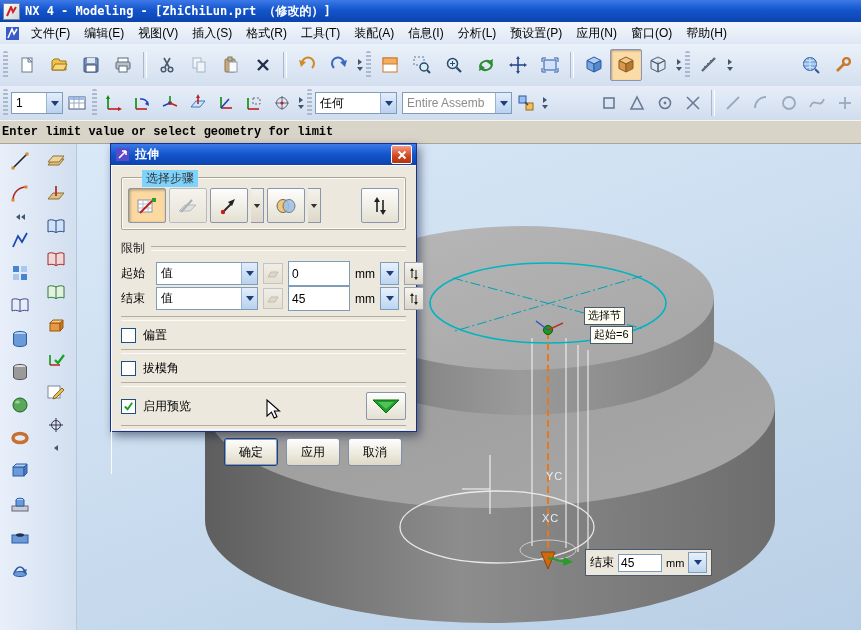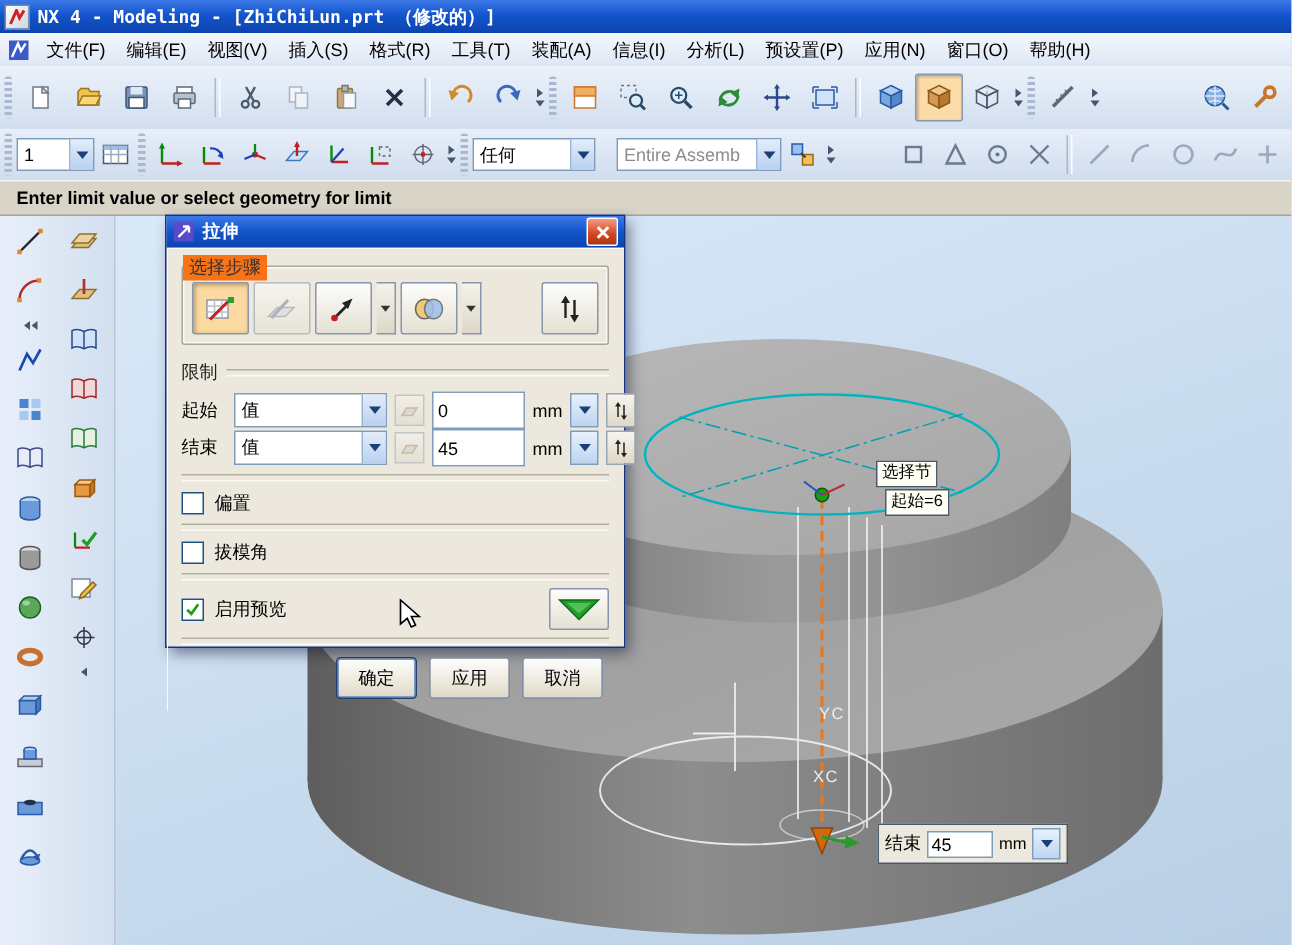--- a/index.html
+++ b/index.html
@@ -24,21 +24,21 @@
   .chev{width:0;height:0;border-top:3px solid transparent;border-bottom:3px solid transparent;border-left:4px solid #44566e}
   .chevd{width:0;height:0;border-left:3px solid transparent;border-right:3px solid transparent;border-top:4px solid #44566e}
   .spacer{flex:1}
   
   .combo{height:20px;background:#fff;border:1px solid #7f9db9;display:flex;align-items:center;padding-left:4px;flex:0 0 auto;cursor:default}
   .combo .cv{flex:1;white-space:nowrap;overflow:hidden}
   .combo .carrow{width:15px;height:100%;margin-left:2px;background:linear-gradient(#e3edfb,#b9d1ef);border-left:1px solid #9ab4d4;display:flex;align-items:center;justify-content:center}
   .tri{width:0;height:0;border:4px solid transparent;border-top:5px solid #1c3f7a;margin-top:4px}
   .dim{color:#8c8c8c}
   
-  .promptbar{position:absolute;left:0;top:120px;right:0;height:22px;background:#d8d4c8;border-top:1px solid #f6f4ee;border-bottom:1px solid #a8a496;display:flex;align-items:center;padding-left:11px;font-family:Liberation Sans, sans-serif;font-weight:bold;font-size:12px;z-index:5}
+  .promptbar{position:absolute;left:0;top:120px;right:0;height:22px;background:#d8d4c8;border-top:1px solid #f6f4ee;border-bottom:1px solid #a8a496;display:flex;align-items:center;padding-left:2px;font-family:Liberation Mono, monospace;font-weight:bold;font-size:12px;z-index:5}
   
   .main{position:absolute;left:0;top:142px;right:0;bottom:0}
   .lefttools{position:absolute;left:0;top:0;bottom:0;width:76px;background:linear-gradient(90deg,#e8effa,#d2dfef);border-right:1px solid #b9c6d8;z-index:4}
   .ltcol{position:absolute;top:4px;width:32px;display:flex;flex-direction:column;align-items:center;gap:3px}
   .lbtn{width:28px;height:28px;display:flex;align-items:center;justify-content:center;border:1px solid transparent;border-radius:2px}
   .ltdiv{width:26px;height:10px;display:flex;align-items:center;justify-content:center;gap:1px}
   .chevl{width:0;height:0;border-top:3px solid transparent;border-bottom:3px solid transparent;border-right:4px solid #44566e}
   .viewport{position:absolute;left:76px;top:0;right:0;bottom:0;background:linear-gradient(160deg,#dae9f8 0%,#c8dbee 55%,#b9cfe5 100%);overflow:hidden}
   svg.scene{position:absolute;left:0;top:0}
   .vlabel{position:absolute;font-size:11px;line-height:14px;height:16px;background:#fffef2;border:1px solid #4a5a6c;padding:0 3px;white-space:nowrap;z-index:10}
@@ -48,21 +48,21 @@
   .endwidget input{width:38px;height:16px;border:1px solid #7f9db9;font:12px "Liberation Sans",sans-serif;padding:0 2px}
   .endwidget .ewunit{font-size:11px}
   .spinbtn{width:17px;height:19px;background:linear-gradient(#e8f1fc,#bdd5f1);border:1px solid #7f9db9;display:flex;align-items:center;justify-content:center;flex:0 0 auto}
   
   .dialog{position:absolute;left:110px;top:143px;width:305px;height:287px;background:#ece8dd;border:1px solid #16308c;box-shadow:3px 4px 9px rgba(10,20,50,.5);z-index:50}
   .dlg-title{height:21px;background:linear-gradient(180deg,#3d79e8 0%,#1355cc 50%,#0c43ae 100%);display:flex;align-items:center;padding:0 4px;gap:5px}
   .dlg-txt{color:#fff;font-weight:bold;font-size:12px}
   .closebtn{margin-left:auto;width:19px;height:17px;background:linear-gradient(#f49a84,#d0451f 60%,#b2350f);border:1px solid #fff;border-radius:2px;display:flex;align-items:center;justify-content:center}
   .dlg-body{padding:5px 10px 8px;box-shadow:inset 1px 1px 0 #fbfaf6}
   .groupbox{position:relative;border:1px solid #aaa695;border-radius:2px;box-shadow:inset 0 0 0 1px #fbfaf6;margin-top:7px;padding:10px 6px 6px}
-  .gb-label{position:absolute;top:-8px;left:0;background:#f97316;padding:0 4px;color:#333}
+  .gb-label{position:absolute;top:-8px;left:20px;background:#7dd3fc;padding:0 4px;color:#333}
   .steps{display:flex;align-items:center;gap:3px}
   .stepbtn{width:36px;height:33px;border:1px solid #8a96ac;background:linear-gradient(#fdfdfb,#e4e0d2);border-radius:2px;display:flex;align-items:center;justify-content:center}
   .stepbtn.active{background:#fbd9a0;box-shadow:inset 1px 1px 3px rgba(50,40,20,.4)}
   .stepbtn.dis{opacity:.55}
   .ddbtn{width:12px;height:33px;border:1px solid #8a96ac;border-left:none;background:linear-gradient(#f4f2ea,#ddd8c8);display:flex;align-items:center;justify-content:center}
   .ddbtn .tri{border-top-color:#333;transform:scale(.8)}
   .flexsp{flex:1}
   .capline{display:flex;align-items:center;gap:6px;margin:10px 0 4px;color:#222}
   .capline::after{content:"";flex:1;height:3px;border-top:1px solid #b2ae9e;border-bottom:1px solid #fbfaf6}
   .lrow{display:flex;align-items:center;gap:5px;margin:0 0}
@@ -363,21 +363,21 @@
       <span class="chev"></span>
       <span class="chevd"></span>
     </span>
   <span class="grip"></span>
   <span class="combo" style="width:76px">
       <span class="cv">任何</span>
       <span class="carrow">
         <i class="tri"></i>
       </span>
     </span>
-  <span class="combo" style="width:104px;margin-left:14px">
+  <span class="combo" style="width:104px;margin-left:5px">
       <span class="cv dim">Entire Assemb</span>
       <span class="carrow">
         <i class="tri"></i>
       </span>
     </span>
   <span class="tbtn sm">
       <svg width="20" height="20">
         <rect x="3" y="3" width="7" height="7" fill="#9cc0ec" stroke="#2a5aa8"></rect>
         <rect x="10" y="10" width="7" height="7" fill="#f0c060" stroke="#9a6a10"></rect>
         <line x1="9" y1="9" x2="12" y2="12" stroke="#445" stroke-width="1.6"></line>

